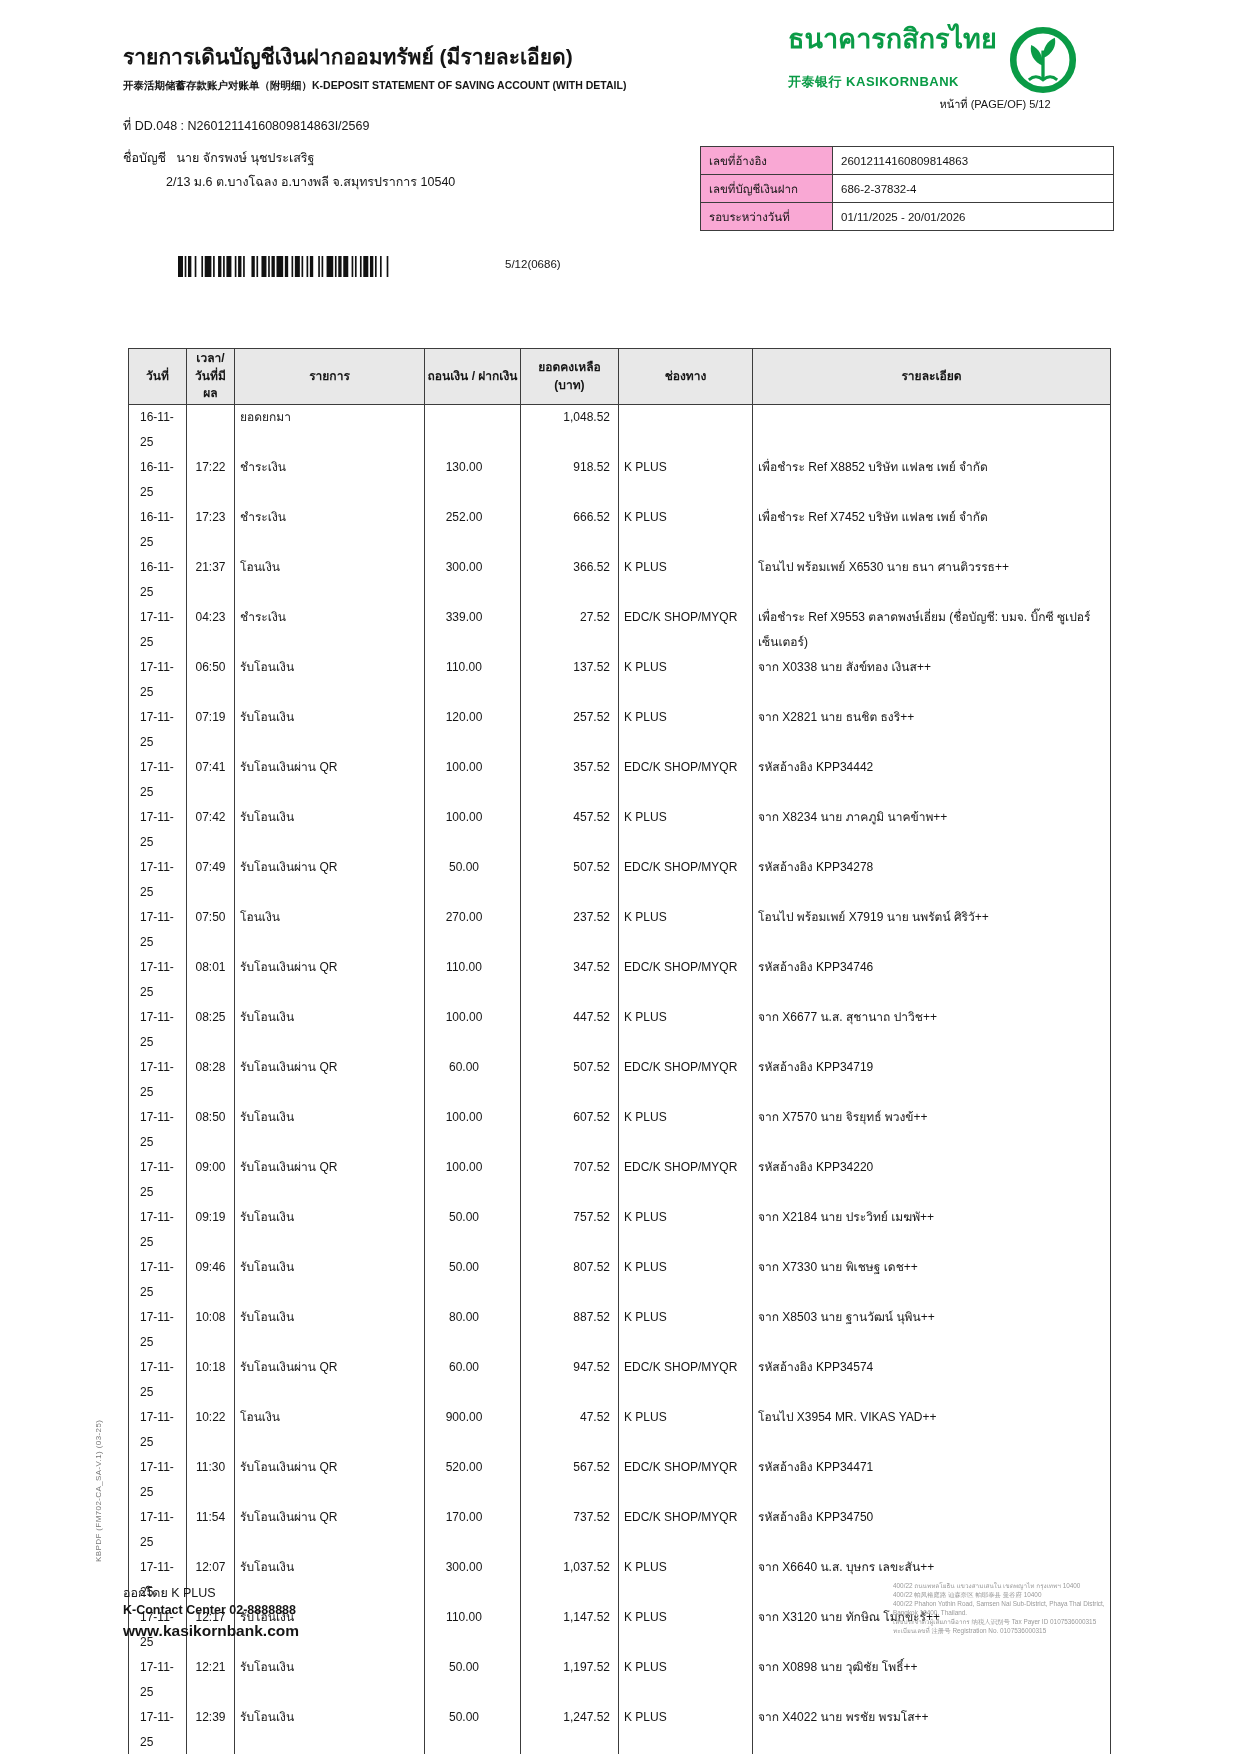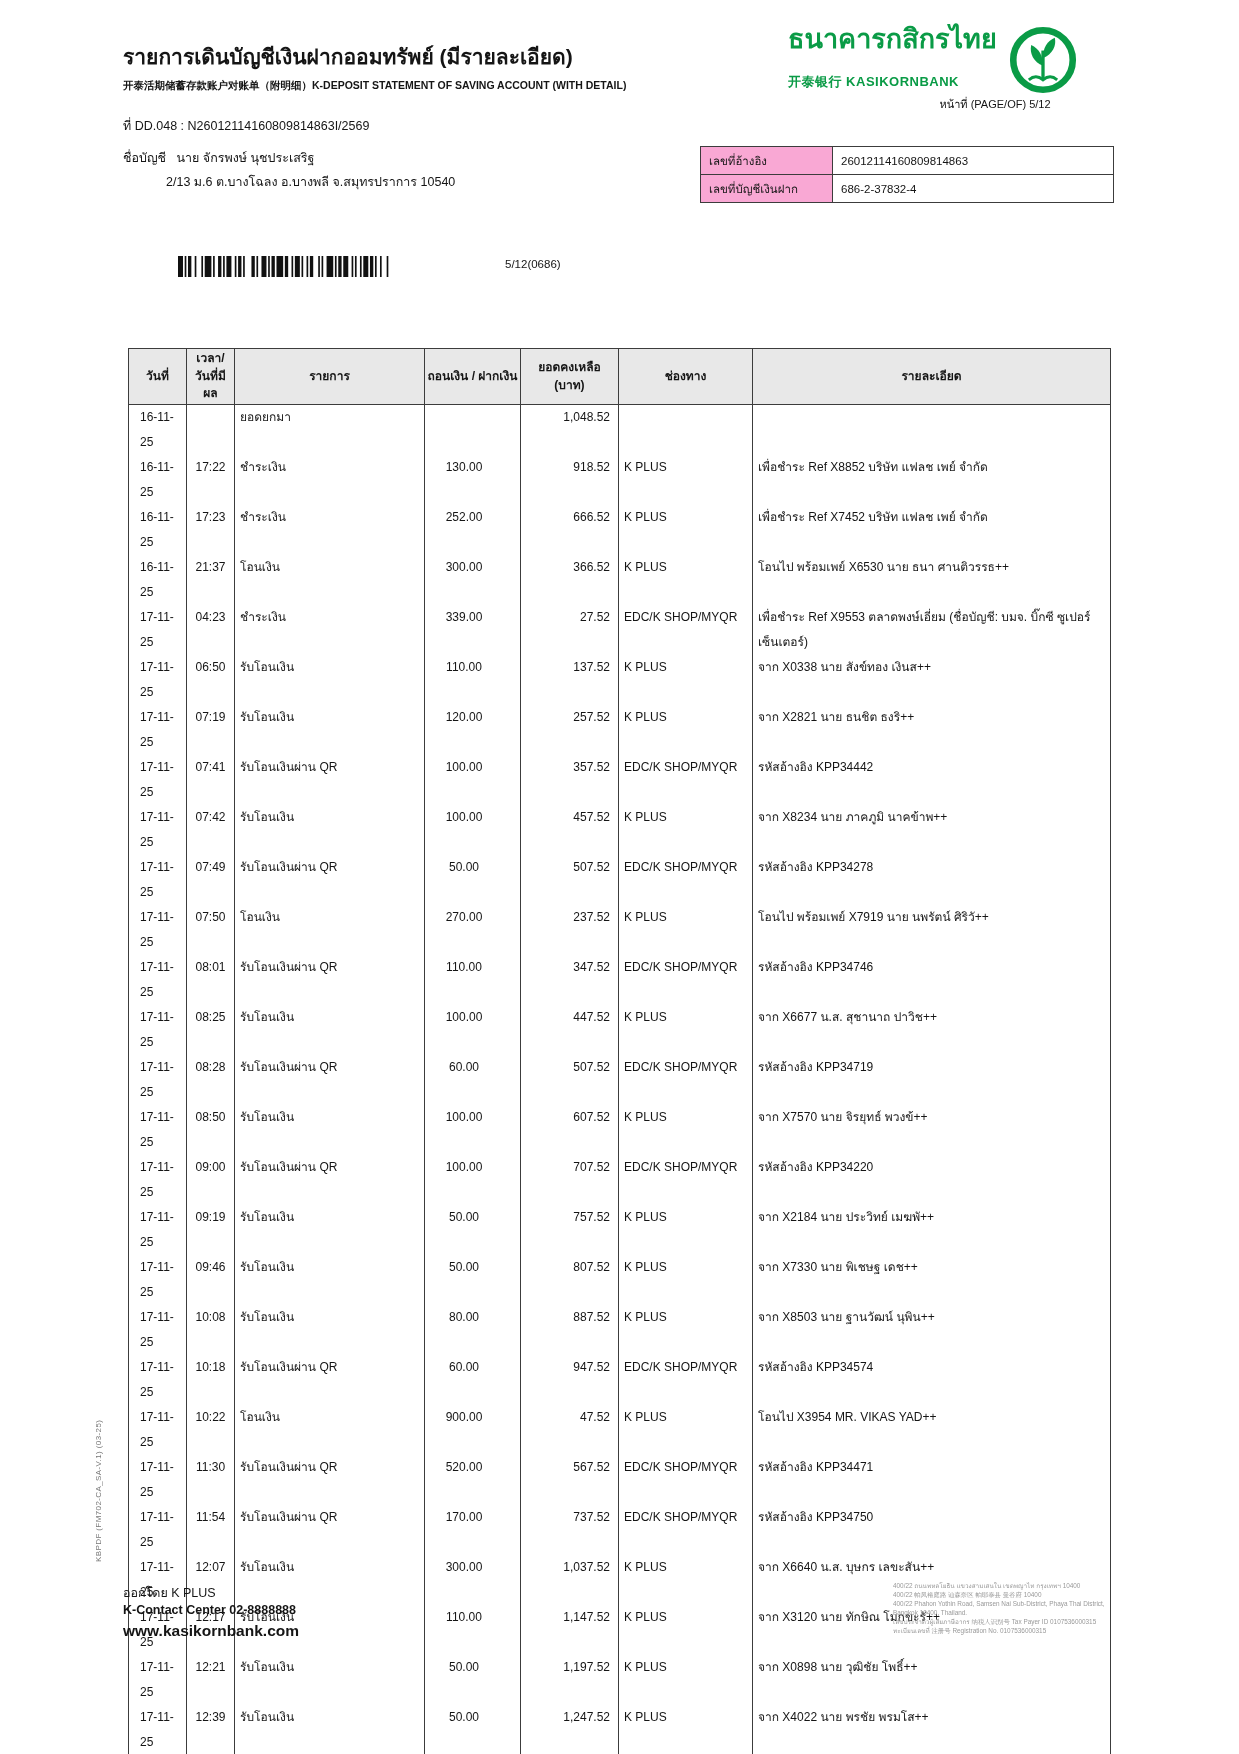--- a/index.html
+++ b/index.html
@@ -86,20 +86,24 @@
   <table class="info-box">
     <tbody id="info-body">
         <tr>
           <td class="lbl">เลขที่อ้างอิง</td>
           <td>26012114160809814863</td>
         </tr>
         <tr>
           <td class="lbl">เลขที่บัญชีเงินฝาก</td>
           <td>686-2-37832-4</td>
         </tr>
+        <tr>
+          <td class="lbl">รอบระหว่างวันที่</td>
+          <td>01/11/2025 - 20/01/2026</td>
+        </tr>
       </tbody>
   </table>
 
   <svg class="barcode" id="barcode" preserveAspectRatio="none" aria-hidden="true" viewBox="0 0 127 20">
       <rect x="0" y="0" width="3" height="20" fill="#111"></rect>
       <rect x="4" y="0" width="1" height="20" fill="#111"></rect>
       <rect x="6" y="0" width="2" height="20" fill="#111"></rect>
       <rect x="10" y="0" width="1" height="20" fill="#111"></rect>
       <rect x="14" y="0" width="1" height="20" fill="#111"></rect>
       <rect x="16" y="0" width="4" height="20" fill="#111"></rect>

